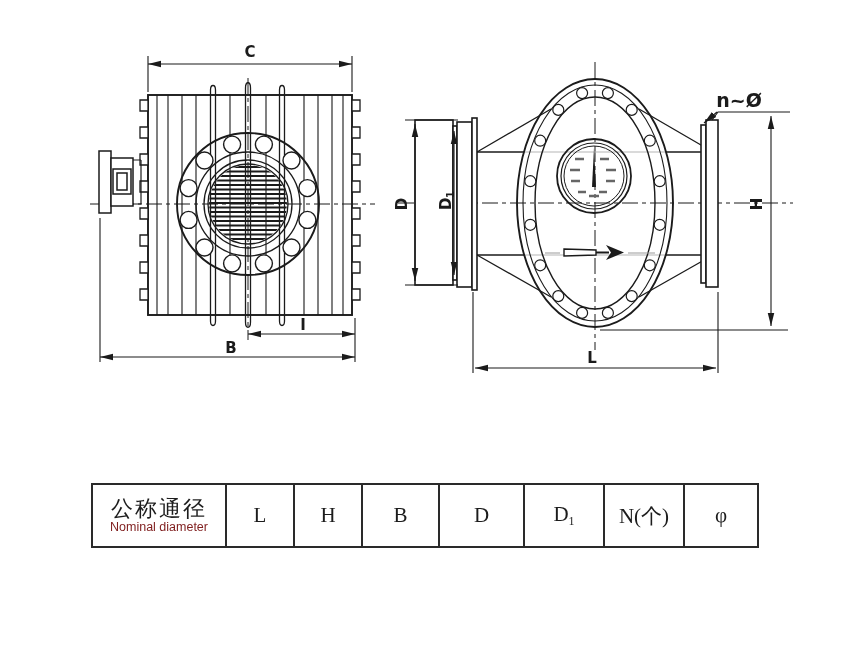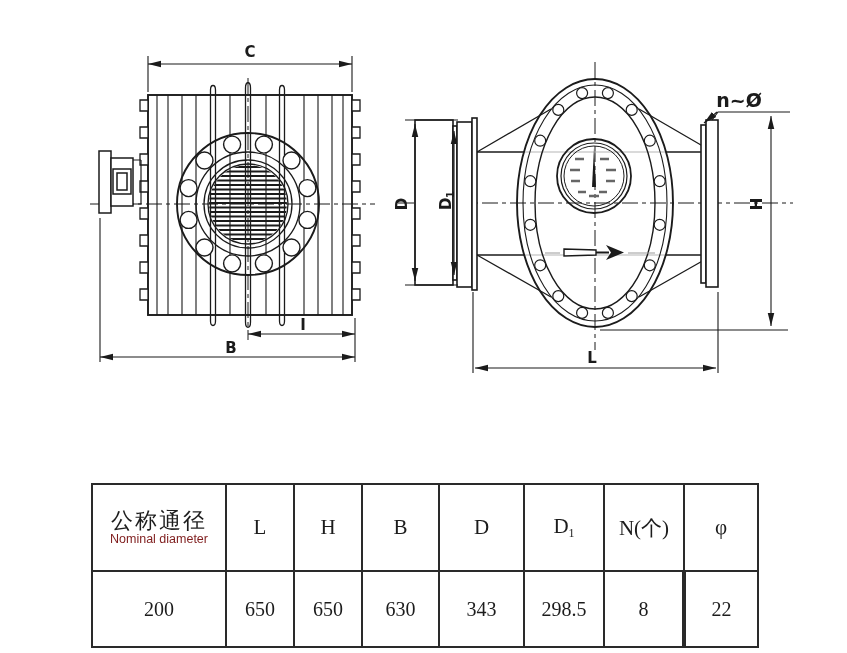--- a/index.html
+++ b/index.html
@@ -5,21 +5,21 @@
   html,body{margin:0;padding:0;background:#fff;}
   #page{position:relative;width:847px;height:653px;background:#fff;overflow:hidden;
         font-family:"DejaVu Sans",sans-serif;}
   svg text{font-family:"DejaVu Sans",sans-serif;fill:#1b1b1b;}
   .dimlbl{font-size:15px;font-weight:bold;}
   .biglbl{font-size:19px;font-weight:bold;}
   
   #spec-table{position:absolute;left:91px;top:483px;width:666px;border-collapse:collapse;
               table-layout:fixed;background:#fff;}
   #spec-table td{border:2px solid #2a2a2a;text-align:center;vertical-align:middle;
-                 color:#1c1c1c;padding:12px;}
+                 color:#1c1c1c;padding:0;}
   #spec-table .hdr{height:61px;font-family:"Liberation Serif",serif;font-size:21px;}
   #spec-table .val{height:50px;font-family:"Liberation Serif",serif;font-size:20px;}
   .zh{font-size:22px;letter-spacing:2px;line-height:1.1;display:block;font-family:"Liberation Serif",serif;}
   .en{font-size:12.5px;letter-spacing:0px;display:block;color:#7f1d1d;
       font-family:"Liberation Sans",sans-serif;line-height:1.1;}
   .sub{font-size:12px;vertical-align:-4px;}
   .thickR{border-right-width:4px !important;}
 </style>
 </head>
 <body>
@@ -227,26 +227,16 @@
       <span class="en">Nominal diameter</span>
     </td>
     <td class="hdr">L</td>
     <td class="hdr">H</td>
     <td class="hdr">B</td>
     <td class="hdr">D</td>
     <td class="hdr"><span>D</span><span class="sub">1</span></td>
     <td class="hdr">N(个)</td>
     <td class="hdr">φ</td>
   </tr>
-  <tr>
-    <td class="val">200</td>
-    <td class="val">650</td>
-    <td class="val">650</td>
-    <td class="val">630</td>
-    <td class="val">343</td>
-    <td class="val">298.5</td>
-    <td class="val thickR">8</td>
-    <td class="val">22</td>
-  </tr>
 </tbody>
     </table>
 
 </div>
 
 </body></html>

